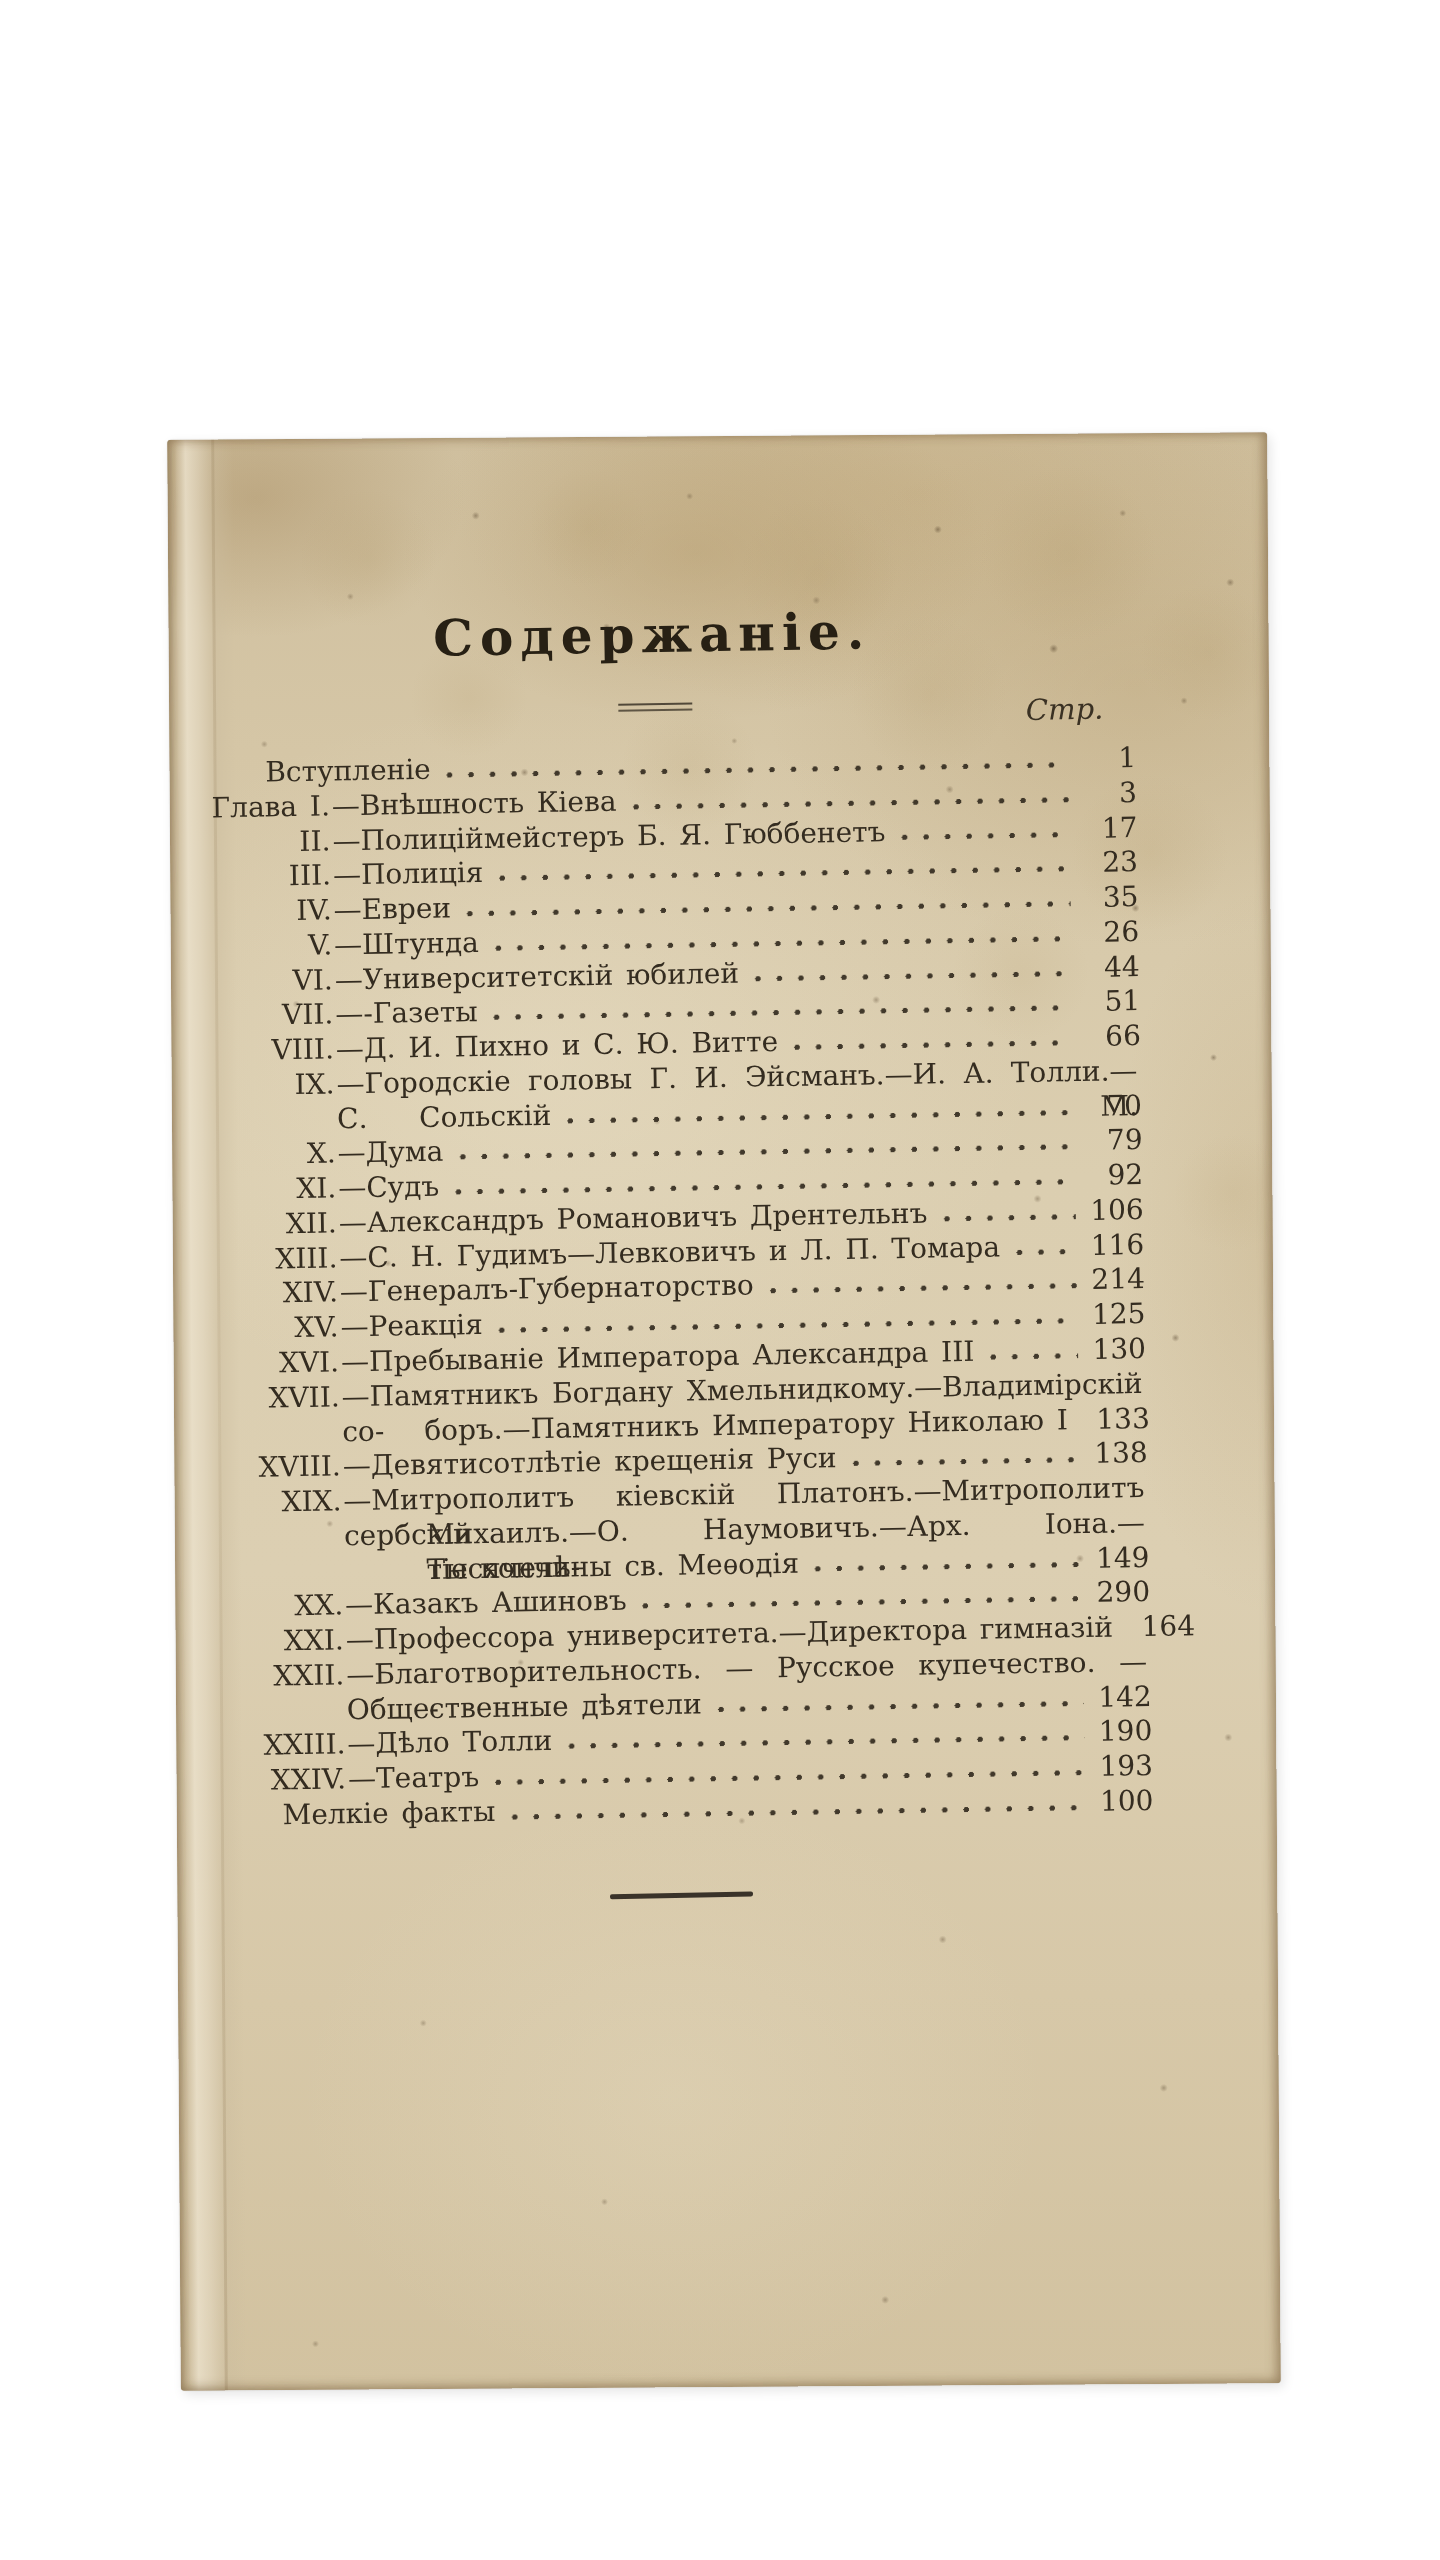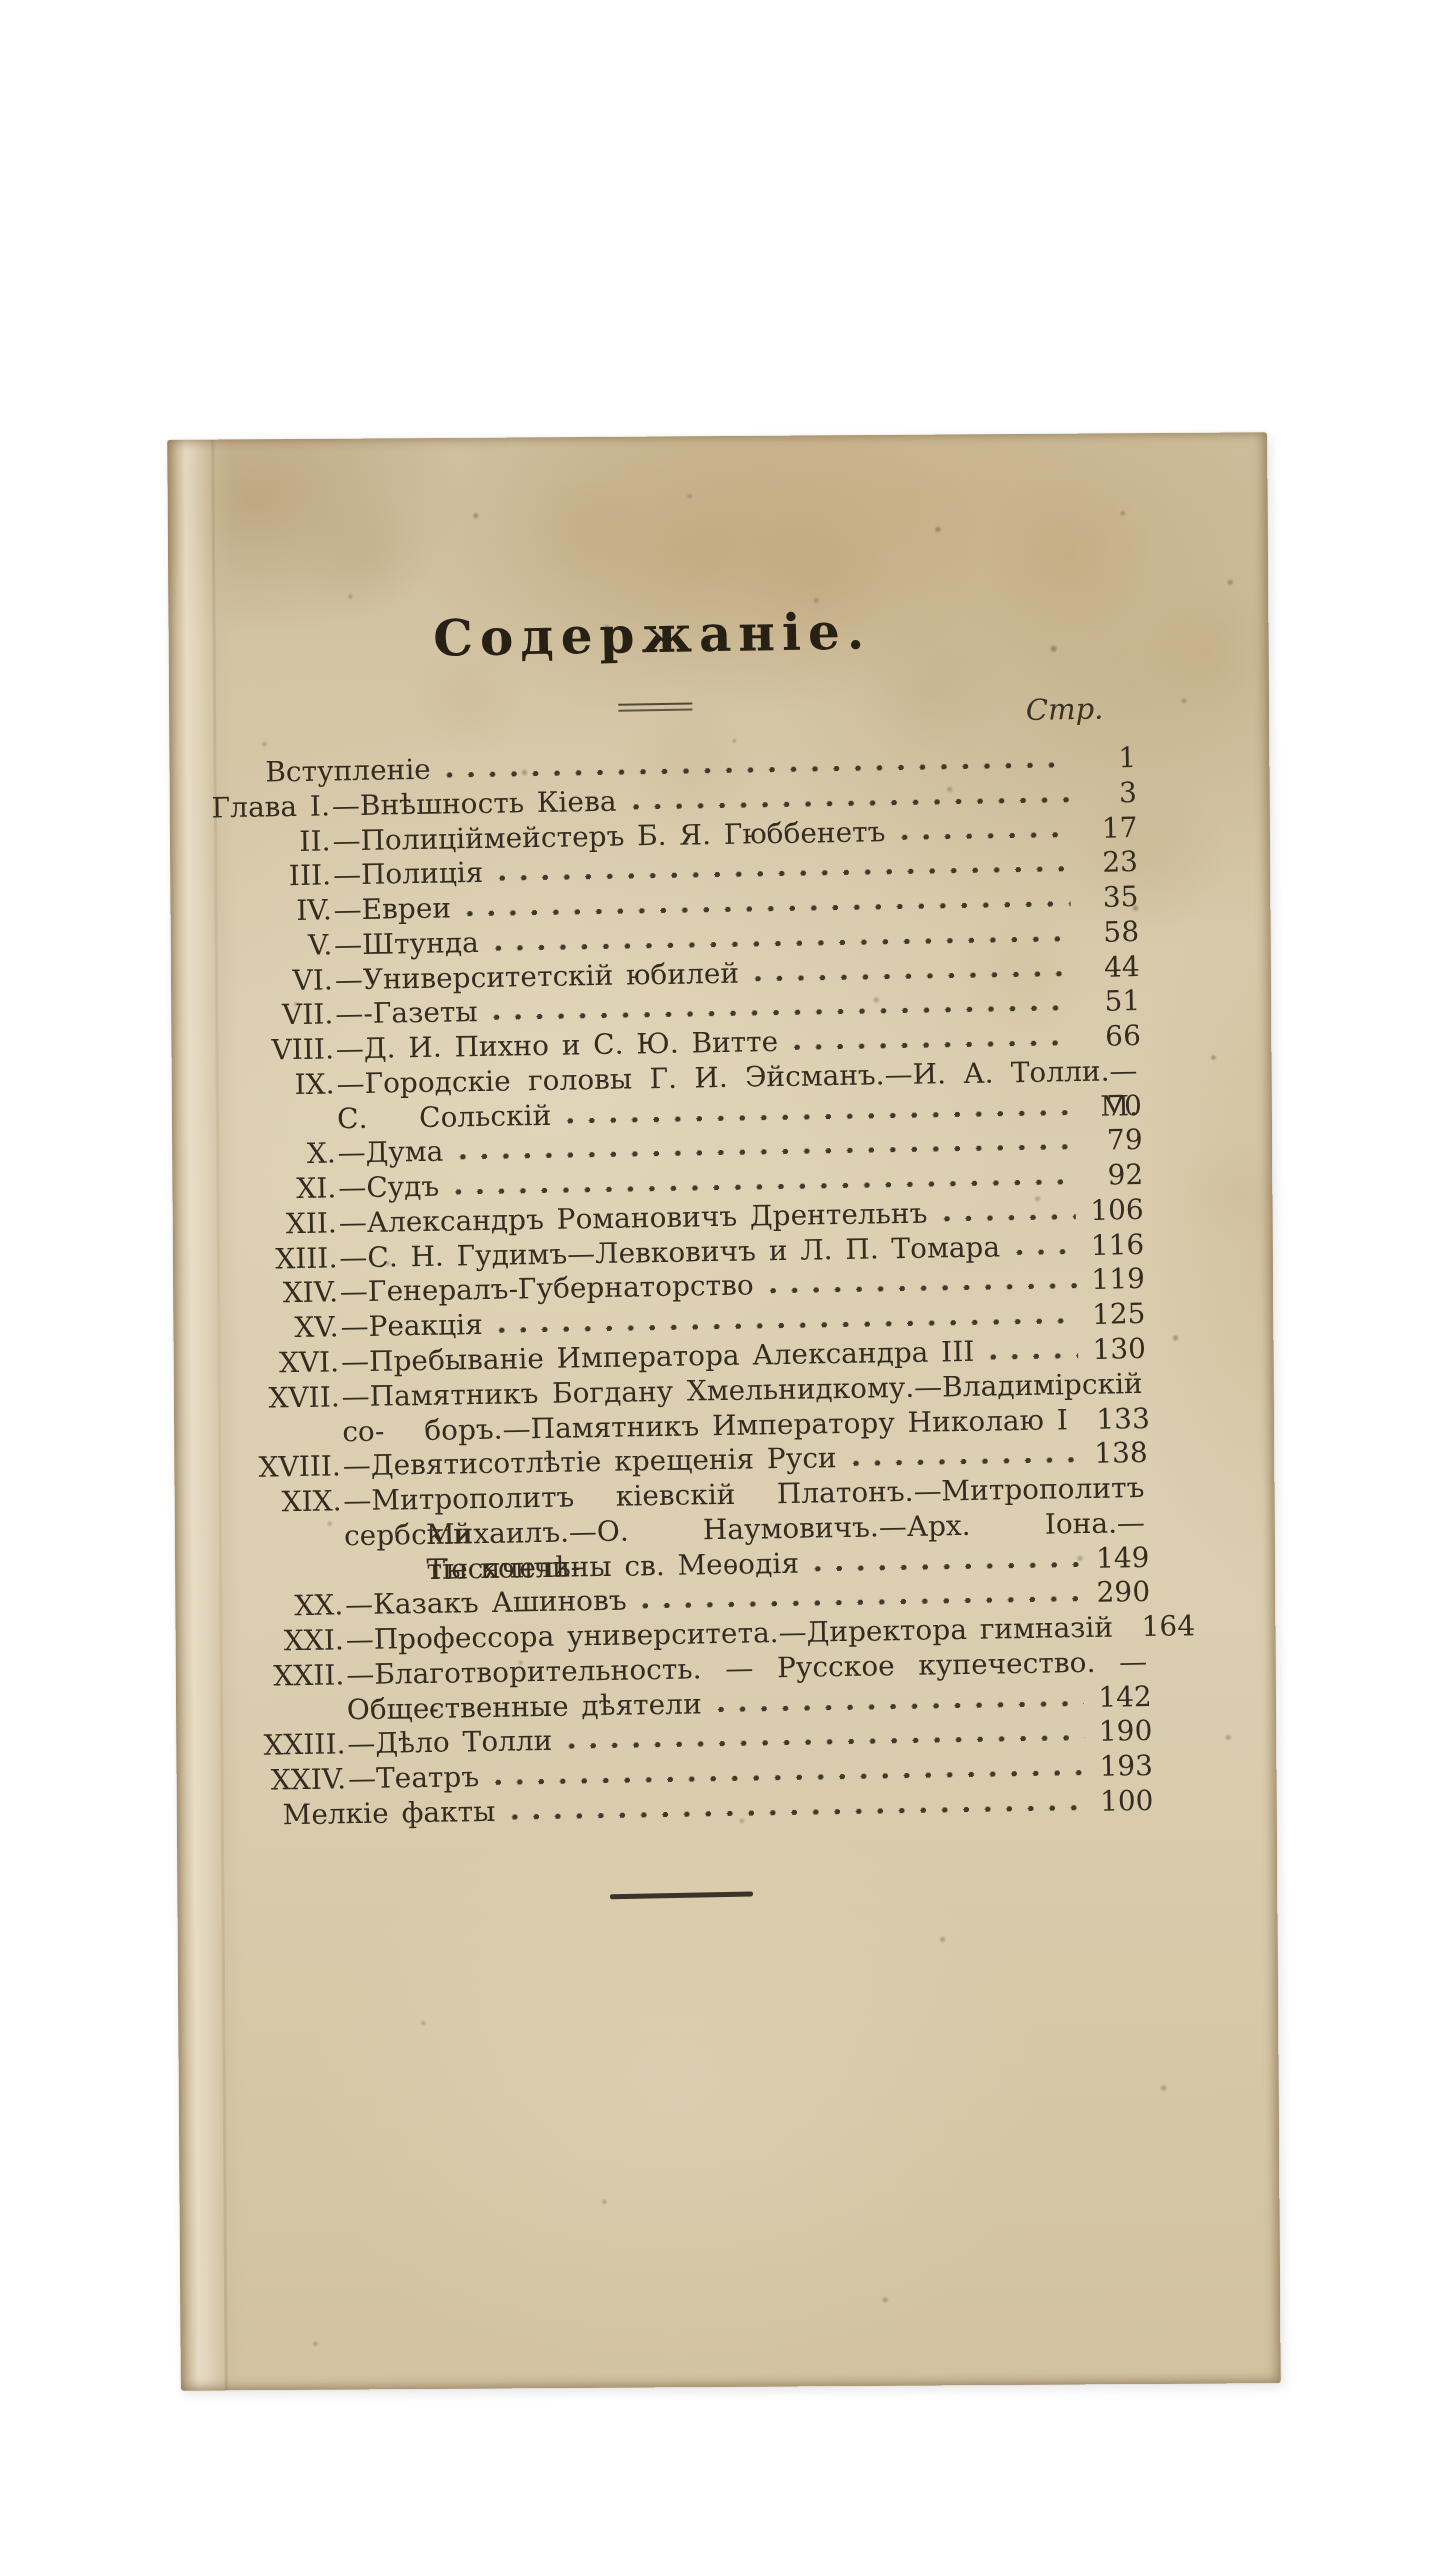--- a/index.html
+++ b/index.html
@@ -163,21 +163,21 @@
           <div class="toc-row">
             <span class="roman">IV.</span>
             <span class="entry-text">—Евреи</span>
             <span class="leader"></span>
             <span class="pagenum">35</span>
           </div>
           <div class="toc-row">
             <span class="roman">V.</span>
             <span class="entry-text">—Штунда</span>
             <span class="leader"></span>
-            <span class="pagenum">58</span>
+            <span class="pagenum">26</span>
           </div>
           <div class="toc-row">
             <span class="roman">VI.</span>
             <span class="entry-text">—Университетскій юбилей</span>
             <span class="leader"></span>
             <span class="pagenum">44</span>
           </div>
           <div class="toc-row">
             <span class="roman">VII.</span>
             <span class="entry-text">—-Газеты</span>
@@ -220,21 +220,21 @@
           <div class="toc-row">
             <span class="roman">XIII.</span>
             <span class="entry-text">—С. Н. Гудимъ—Левковичъ и Л. П. Томара</span>
             <span class="leader"></span>
             <span class="pagenum">116</span>
           </div>
           <div class="toc-row">
             <span class="roman">XIV.</span>
             <span class="entry-text">—Генералъ-Губернаторство</span>
             <span class="leader"></span>
-            <span class="pagenum">119</span>
+            <span class="pagenum">214</span>
           </div>
           <div class="toc-row">
             <span class="roman">XV.</span>
             <span class="entry-text">—Реакція</span>
             <span class="leader"></span>
             <span class="pagenum">125</span>
           </div>
           <div class="toc-row">
             <span class="roman">XVI.</span>
             <span class="entry-text">—Пребываніе Императора Александра III</span>

